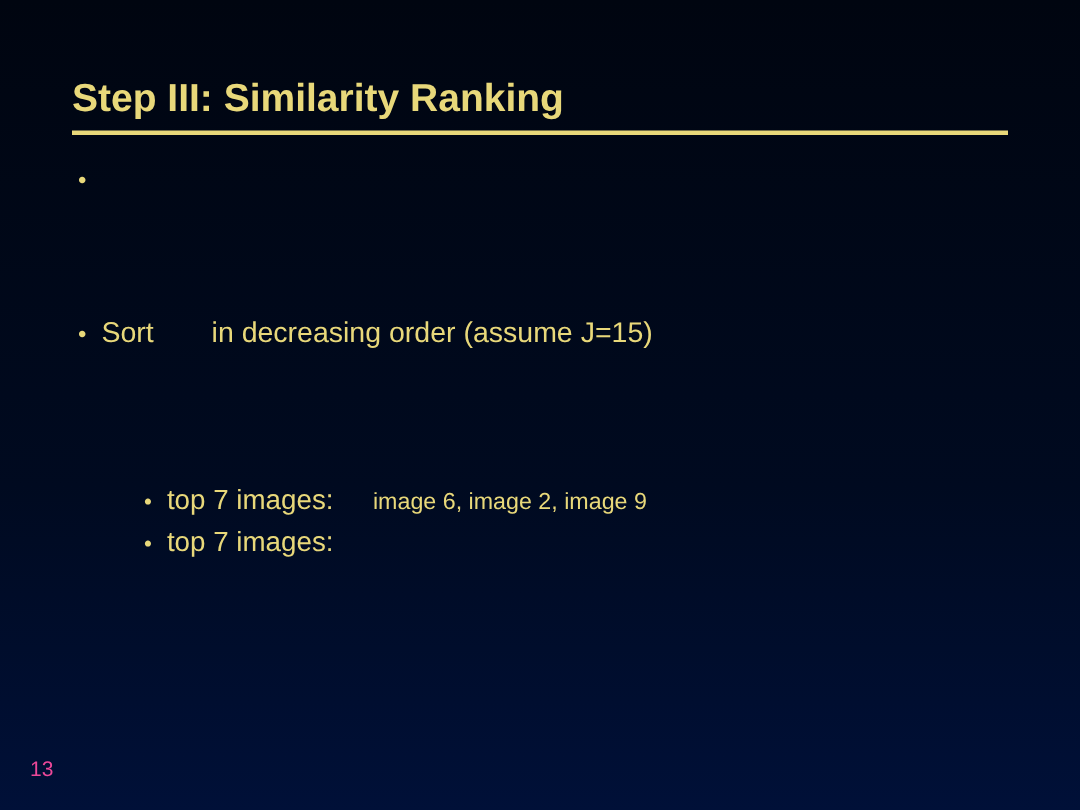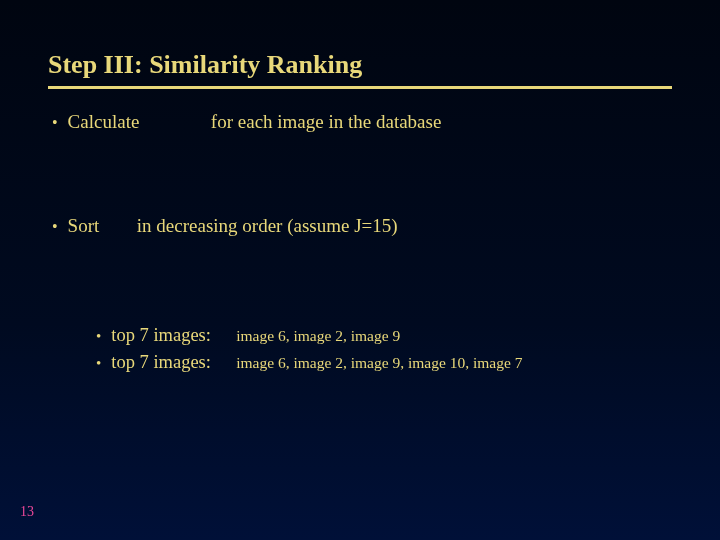--- a/index.html
+++ b/index.html
@@ -1,15 +1,15 @@
 <!DOCTYPE html>
 <html><head>
 <meta charset="utf-8">
 <style>
-  * { margin: 0; padding: 0; box-sizing: border-box; font-family: Liberation Serif, serif; }
+  * { margin: 0; padding: 0; box-sizing: border-box; }
   html, body { width: 720px; height: 540px; overflow: hidden; }
   body {
     background: linear-gradient(180deg, #000510 0%, #000a20 60%, #001038 100%);
     font-family: Arial, Helvetica, sans-serif;
     color: #e8d87a;
     position: relative;
   }
   .slide {
     width: 720px;
     height: 540px;
@@ -82,25 +82,20 @@
 </head>
 <body>
 
 <div class="slide">
 
   <div class="title">Step III: Similarity Ranking</div>
   <div class="rule"></div>
 
   <div class="bullet1">
     <span class="dot">•</span>
-    <span>
-      <span>Calculate</span>
-      <span class="gap-formula"></span>
-      <span>for each image in the database</span>
-    </span>
   </div>
 
   <div class="formula-row"></div>
 
   <div class="bullet1">
     <span class="dot">•</span>
     <span>
       <span>Sort</span>
       <span class="gap-sort"></span>
       <span>in decreasing order (assume J=15)</span>
@@ -111,18 +106,17 @@
 
   <div class="sub-block">
     <div class="bullet2">
       <span class="dot">•</span>
       <span class="lbl2">top 7 images:  </span>
       <span class="imglist">image 6, image 2, image 9</span>
     </div>
     <div class="bullet2">
       <span class="dot">•</span>
       <span class="lbl2">top 7 images:  </span>
-      <span class="imglist">image 6, image 2, image 9, image 10, image 7</span>
     </div>
   </div>
 
   <div class="pagenum">13</div>
 </div>
 
 </body></html>

